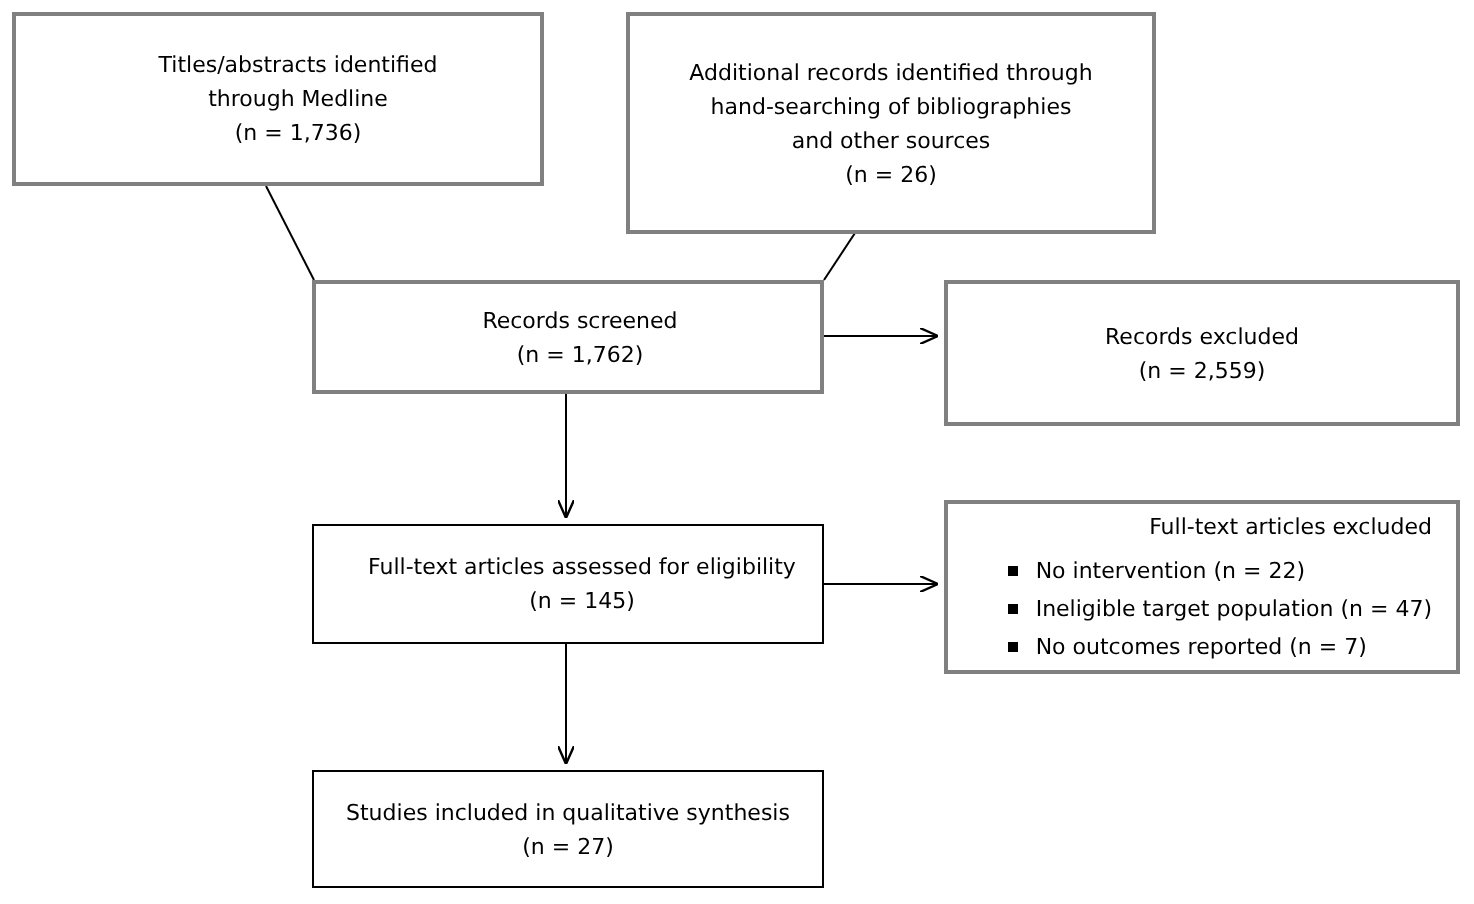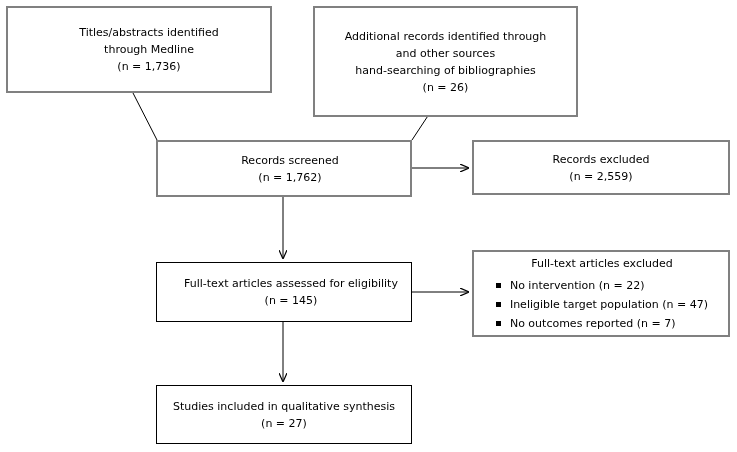--- a/index.html
+++ b/index.html
@@ -35,21 +35,21 @@
   }
   .box.black {
     border: 1px solid #000000;
   }
   .box .line {
     display: block;
     white-space: nowrap;
   }
   
   .box.listbox {
-    align-items: center;
+    align-items: flex-end;
     justify-content: center;
     text-align: left;
     padding: 0 12px 0 14px;
   }
   .listbox .heading {
     display: block;
     margin-bottom: 4px;
     white-space: nowrap;
   }
   .listbox ul {
@@ -108,31 +108,31 @@
   </svg>
 
   <div class="box gray" style="left:6px; top:6px; width:266px; height:87px;padding-left:20px;">
     <span class="line">Titles/abstracts identified</span>
     <span class="line">through Medline</span>
     <span class="line">(n = 1,736)</span>
   </div>
 
   <div class="box gray" style="left:313px; top:6px; width:265px; height:111px;">
     <span class="line">Additional records identified through</span>
+    <span class="line">hand-searching of bibliographies</span>
     <span class="line">and other sources</span>
-    <span class="line">hand-searching of bibliographies</span>
     <span class="line">(n = 26)</span>
   </div>
 
   <div class="box gray" style="left:156px; top:140px; width:256px; height:57px;padding-left:12px;">
     <span class="line">Records screened</span>
     <span class="line">(n = 1,762)</span>
   </div>
 
-  <div class="box gray" style="left:472px; top:140px; width:258px; height:55px;">
+  <div class="box gray" style="left:472px; top:140px; width:258px; height:73px;">
     <span class="line">Records excluded</span>
     <span class="line">(n = 2,559)</span>
   </div>
 
   <div class="box black" style="left:156px; top:262px; width:256px; height:60px;padding-left:14px;">
     <span class="line">Full-text articles assessed for eligibility</span>
     <span class="line">(n = 145)</span>
   </div>
 
   <div class="box gray listbox" style="left:472px; top:250px; width:258px; height:87px;">

